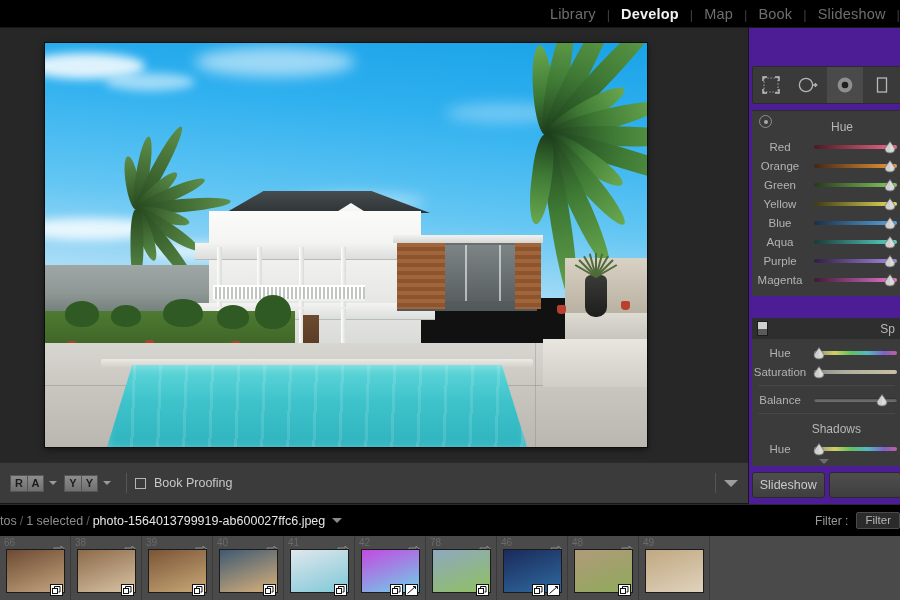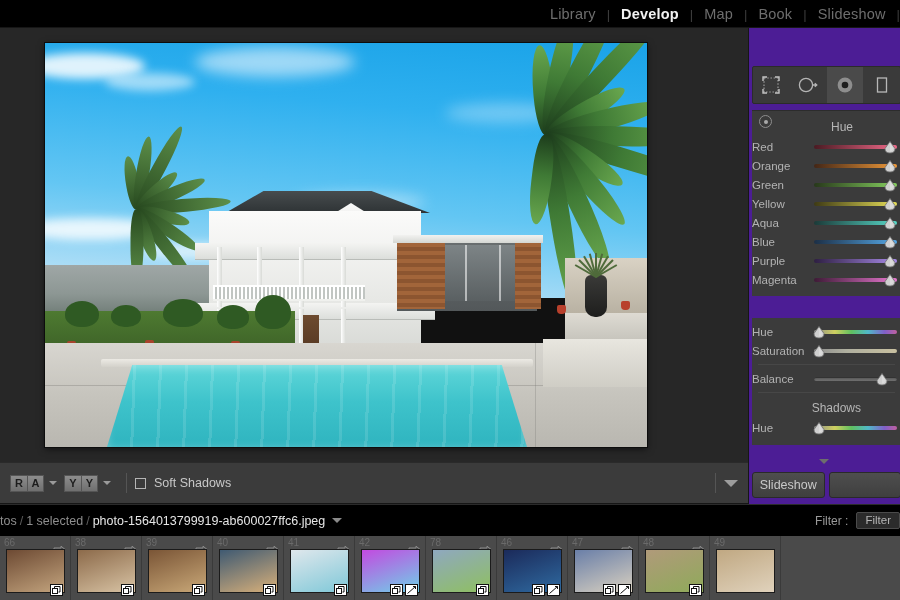--- a/index.html
+++ b/index.html
@@ -137,21 +137,21 @@
   .panel { position:absolute; left:3px; width:149px; background:#3b3b3b;
            border-top:1px solid #2c2c2c; }
   .panel-head { height:21px; background:#2e2e2e; display:flex; align-items:center;
                 position:relative; }
   .panel-head .ttl { position:absolute; right:6px; font-size:12px; color:#b9b9b9; }
   .swatchicon { position:absolute; left:5px; width:11px; height:15px;
                 background:linear-gradient(180deg,#cfcfcf 50%,#5a5a5a 50%); border:1px solid #1c1c1c; }
 
   .subhead { text-align:right; font-size:12px; color:#b6b6b6; padding:4px 8px 3px 0; }
   .row { display:flex; align-items:center; height:19px; }
-  .rlabel { width:62px; text-align:left; font-size:11.5px; color:#b3b3b3; padding-right:6px;
+  .rlabel { width:62px; text-align:center; font-size:11.5px; color:#b3b3b3; padding-right:6px;
             white-space:nowrap; }
   .track { position:relative; flex:1; height:4px; border-radius:2px; margin-right:4px; }
   .knob { position:absolute; top:-5px; width:12px; height:13px; }
   .targetmode { position:absolute; left:7px; top:4px; width:13px; height:13px;
                 border-radius:50%; border:1.5px solid #8e8e8e; display:flex;
                 align-items:center; justify-content:center; }
   .targetmode i { width:4px; height:4px; background:#a9a9a9; border-radius:50%; display:block; }
   .divider { height:1px; background:#474747; margin:4px 6px; }
 
   .previous-row { position:absolute; left:3px; bottom:6px; width:149px; height:26px;
@@ -332,21 +332,21 @@
       <div class="seg">A</div>
     </div>
     <div class="mini-caret"></div>
     <div class="segbtn">
       <div class="seg">Y</div>
       <div class="seg">Y</div>
     </div>
     <div class="mini-caret"></div>
     <div class="tbsep"></div>
     <div class="chk"></div>
-    <div class="tblabel">Soft Shadows</div>
+    <div class="tblabel">Book Proofing</div>
     <div style="margin-left:auto; display:flex; align-items:center;">
       <div class="tbsep"></div>
       <div class="tb-caret"></div>
     </div>
   </div>
 
   <div class="rightpanel">
 
     <div class="toolstrip">
       <div class="tool">
@@ -411,38 +411,38 @@
             <div class="row">
               <div class="rlabel">Yellow</div>
               <div class="track" style="background: linear-gradient(90deg, rgb(62, 58, 20), rgb(232, 224, 90));">
                 <div class="knob" style="left: calc(92% - 6px);"><svg width="12" height="13" viewBox="0 0 12 13">
                     <path d="M6 0.5 L11 7.5 Q11 12 6 12 Q1 12 1 7.5 Z" fill="#cfcfcf" stroke="#6e6e6e" stroke-width="0.8"></path>
                     <path d="M6 2 L9.4 7.6 Q9.4 10.4 6 10.4 Z" fill="#e6e6e6" opacity="0.55"></path>
                   </svg></div>
               </div>
             </div>
             <div class="row">
+              <div class="rlabel">Blue</div>
+              <div class="track" style="background: linear-gradient(90deg, rgb(28, 47, 70), rgb(86, 168, 230));">
+                <div class="knob" style="left: calc(92% - 6px);"><svg width="12" height="13" viewBox="0 0 12 13">
+                    <path d="M6 0.5 L11 7.5 Q11 12 6 12 Q1 12 1 7.5 Z" fill="#cfcfcf" stroke="#6e6e6e" stroke-width="0.8"></path>
+                    <path d="M6 2 L9.4 7.6 Q9.4 10.4 6 10.4 Z" fill="#e6e6e6" opacity="0.55"></path>
+                  </svg></div>
+              </div>
+            </div>
+            <div class="row">
               <div class="rlabel">Aqua</div>
               <div class="track" style="background: linear-gradient(90deg, rgb(27, 58, 56), rgb(88, 216, 200));">
                 <div class="knob" style="left: calc(92% - 6px);"><svg width="12" height="13" viewBox="0 0 12 13">
                     <path d="M6 0.5 L11 7.5 Q11 12 6 12 Q1 12 1 7.5 Z" fill="#cfcfcf" stroke="#6e6e6e" stroke-width="0.8"></path>
                     <path d="M6 2 L9.4 7.6 Q9.4 10.4 6 10.4 Z" fill="#e6e6e6" opacity="0.55"></path>
                   </svg></div>
               </div>
             </div>
             <div class="row">
-              <div class="rlabel">Blue</div>
-              <div class="track" style="background: linear-gradient(90deg, rgb(28, 47, 70), rgb(86, 168, 230));">
-                <div class="knob" style="left: calc(92% - 6px);"><svg width="12" height="13" viewBox="0 0 12 13">
-                    <path d="M6 0.5 L11 7.5 Q11 12 6 12 Q1 12 1 7.5 Z" fill="#cfcfcf" stroke="#6e6e6e" stroke-width="0.8"></path>
-                    <path d="M6 2 L9.4 7.6 Q9.4 10.4 6 10.4 Z" fill="#e6e6e6" opacity="0.55"></path>
-                  </svg></div>
-              </div>
-            </div>
-            <div class="row">
               <div class="rlabel">Purple</div>
               <div class="track" style="background: linear-gradient(90deg, rgb(46, 31, 66), rgb(168, 138, 232));">
                 <div class="knob" style="left: calc(92% - 6px);"><svg width="12" height="13" viewBox="0 0 12 13">
                     <path d="M6 0.5 L11 7.5 Q11 12 6 12 Q1 12 1 7.5 Z" fill="#cfcfcf" stroke="#6e6e6e" stroke-width="0.8"></path>
                     <path d="M6 2 L9.4 7.6 Q9.4 10.4 6 10.4 Z" fill="#e6e6e6" opacity="0.55"></path>
                   </svg></div>
               </div>
             </div>
             <div class="row">
               <div class="rlabel">Magenta</div>
@@ -451,20 +451,24 @@
                     <path d="M6 0.5 L11 7.5 Q11 12 6 12 Q1 12 1 7.5 Z" fill="#cfcfcf" stroke="#6e6e6e" stroke-width="0.8"></path>
                     <path d="M6 2 L9.4 7.6 Q9.4 10.4 6 10.4 Z" fill="#e6e6e6" opacity="0.55"></path>
                   </svg></div>
               </div>
             </div>
           </div>
       </div>
     </div>
 
     <div class="panel" style="top:290px; border-top:none;">
+      <div class="panel-head">
+        <div class="swatchicon"></div>
+        <div class="ttl">Sp</div>
+      </div>
       <div style="padding:4px 0 8px 0;">
         <div id="hl-sliders">
             <div class="row">
               <div class="rlabel">Hue</div>
               <div class="track" style="background: linear-gradient(90deg, rgb(141, 141, 141), rgb(207, 207, 96) 25%, rgb(96, 192, 96) 45%, rgb(80, 184, 200) 65%, rgb(128, 96, 200) 85%, rgb(192, 96, 160));">
                 <div class="knob" style="left: calc(6% - 6px);"><svg width="12" height="13" viewBox="0 0 12 13">
                     <path d="M6 0.5 L11 7.5 Q11 12 6 12 Q1 12 1 7.5 Z" fill="#cfcfcf" stroke="#6e6e6e" stroke-width="0.8"></path>
                     <path d="M6 2 L9.4 7.6 Q9.4 10.4 6 10.4 Z" fill="#e6e6e6" opacity="0.55"></path>
                   </svg></div>
               </div>
@@ -655,40 +659,20 @@
             </svg>
           </div>
           <div class="bdg">
             <svg width="9" height="8" viewBox="0 0 9 8">
               <path d="M0.5 7.5L8.5 0.5M6 0.5h2.5V3" fill="none" stroke="#111" stroke-width="1"></path>
             </svg>
           </div>
         </div>
       </div>
       <div class="cell">
-        <div class="num">47</div>
-        <div class="badge-arrow"><svg width="13" height="8" viewBox="0 0 13 8">
-            <path d="M1 6 L8 6 L8 7.6 L12 4.4 L8 1.2 L8 3 L1 3 Z" fill="none" stroke="#8d8d8d" stroke-width="1"></path>
-          </svg></div>
-        <div class="thumb" style="background: linear-gradient(160deg, rgb(106, 127, 168), rgb(216, 208, 192));"></div>
-        <div class="badges">
-          <div class="bdg">
-            <svg width="9" height="8" viewBox="0 0 9 8">
-              <rect x="0.5" y="2.5" width="5" height="5" fill="none" stroke="#111" stroke-width="1"></rect>
-              <path d="M2.5 2.5V0.5h5.5v5.5H6.5" fill="none" stroke="#111" stroke-width="1"></path>
-            </svg>
-          </div>
-          <div class="bdg">
-            <svg width="9" height="8" viewBox="0 0 9 8">
-              <path d="M0.5 7.5L8.5 0.5M6 0.5h2.5V3" fill="none" stroke="#111" stroke-width="1"></path>
-            </svg>
-          </div>
-        </div>
-      </div>
-      <div class="cell">
         <div class="num">48</div>
         <div class="badge-arrow"><svg width="13" height="8" viewBox="0 0 13 8">
             <path d="M1 6 L8 6 L8 7.6 L12 4.4 L8 1.2 L8 3 L1 3 Z" fill="none" stroke="#8d8d8d" stroke-width="1"></path>
           </svg></div>
         <div class="thumb" style="background: linear-gradient(160deg, rgb(176, 154, 122), rgb(143, 170, 90));"></div>
         <div class="badges">
           <div class="bdg">
             <svg width="9" height="8" viewBox="0 0 9 8">
               <rect x="0.5" y="2.5" width="5" height="5" fill="none" stroke="#111" stroke-width="1"></rect>
               <path d="M2.5 2.5V0.5h5.5v5.5H6.5" fill="none" stroke="#111" stroke-width="1"></path>

